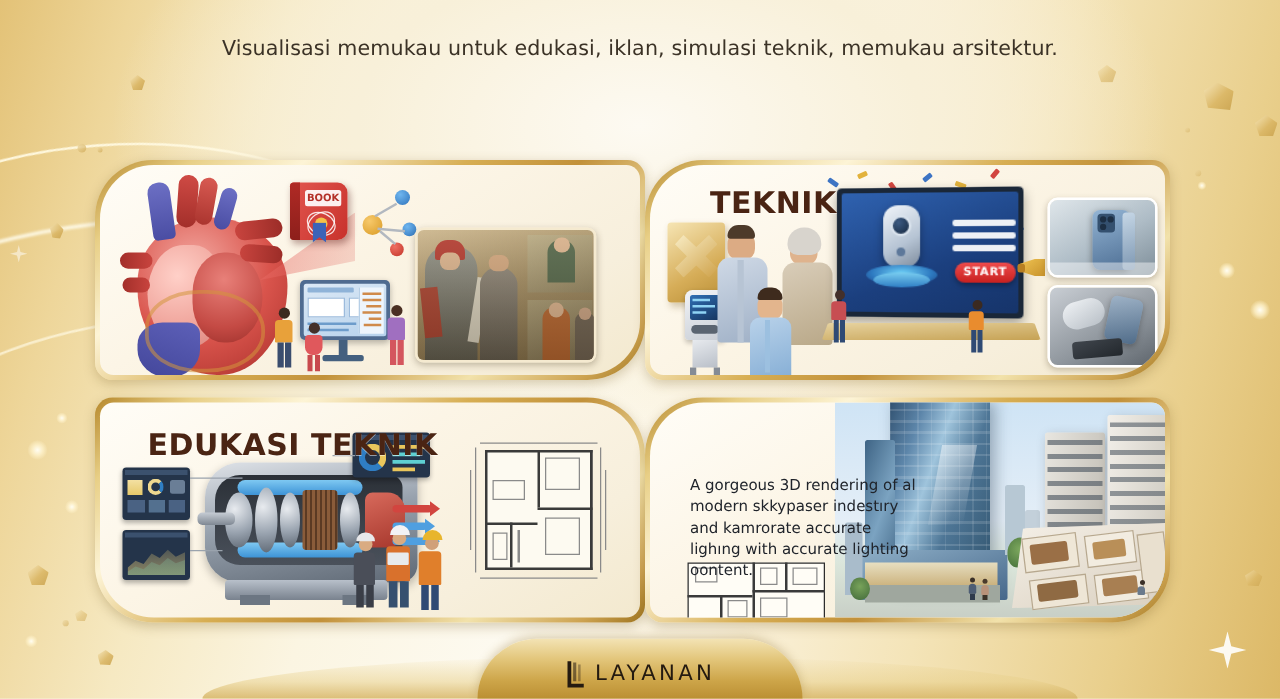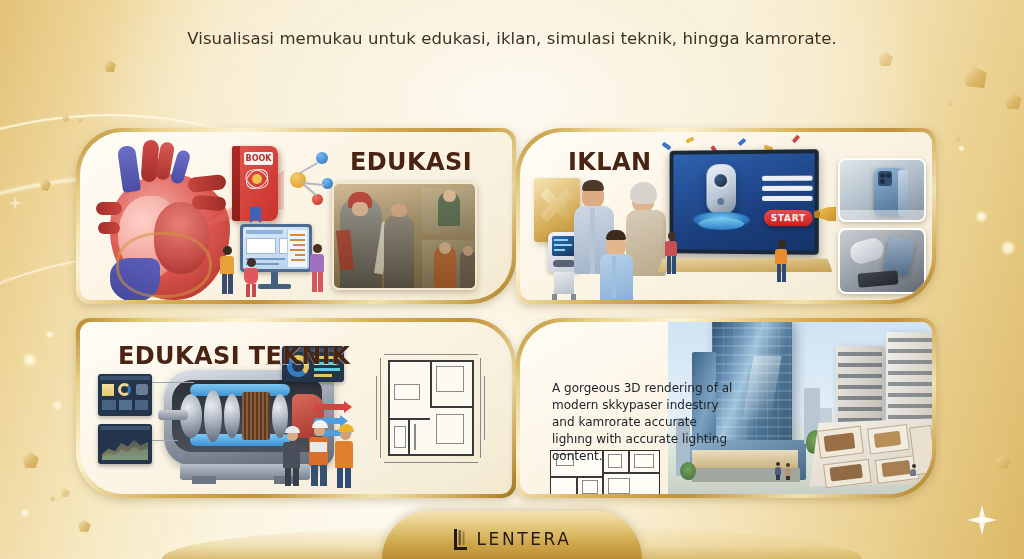--- a/index.html
+++ b/index.html
@@ -192,46 +192,45 @@
   <div class="dot" style="left:78px;top:118px;width:4px;height:4px;"></div>
   <div class="dot" style="left:948px;top:102px;width:4px;height:4px;opacity:.5;"></div>
   <div class="dot" style="left:956px;top:136px;width:5px;height:5px;opacity:.45;"></div>
   <div class="dot" style="left:50px;top:496px;width:5px;height:5px;opacity:.6;"></div>
 
   <div class="sparkle" style="left:967px;top:505px;width:30px;height:30px;opacity:.9;"></div>
   <div class="sparkle" style="left:8px;top:196px;width:14px;height:14px;opacity:.5;"></div>
 </div>
 
 <div class="header">
-  <div class="subtitle">Visualisasi memukau untuk edukasi, iklan, simulasi teknik, hingga kamrorate.</div>
+  <div class="subtitle">Visualisasi memukau untuk edukasi, iklan, simulasi teknik, memukau arsitektur.</div>
 </div>
 
 <div class="card-frame c1">
   <div class="card-inner">
-    <div class="card-title t1">EDUKASI</div>
 
     <div class="heart-wrap">
       <div class="hv" style="left:14px;top:34px;width:120px;height:126px;background:radial-gradient(circle at 38% 30%,#f3a8a0,#d9544c 52%,#a82f2a);border-radius:48% 52% 46% 54% / 42% 44% 58% 56%;"></div>
       <div class="hv" style="left:22px;top:56px;width:60px;height:82px;background:radial-gradient(circle at 40% 30%,#ffd0c8,#f0a59c 60%,#d9837a);border-radius:50% 40% 46% 54%;"></div>
       <div class="hv" style="left:58px;top:62px;width:56px;height:72px;background:radial-gradient(circle at 45% 30%,#e88079,#c44a44 65%,#9c302b);border-radius:45% 50% 50% 45%;"></div>
       <div class="art" style="left:24px;top:6px;width:18px;height:46px;background:linear-gradient(180deg,#6c6fc4,#4a4da3);border-radius:8px 8px 4px 4px;transform:rotate(-8deg);"></div>
       <div class="art" style="left:46px;top:0px;width:16px;height:42px;background:linear-gradient(180deg,#cf4a44,#a32f2a);border-radius:8px;transform:rotate(4deg);"></div>
       <div class="art" style="left:62px;top:2px;width:14px;height:38px;background:linear-gradient(180deg,#d85a52,#ab352f);border-radius:8px;transform:rotate(10deg);"></div>
       <div class="art" style="left:78px;top:10px;width:13px;height:34px;background:linear-gradient(180deg,#6c6fc4,#4a4da3);border-radius:7px;transform:rotate(16deg);"></div>
       <div class="art" style="left:92px;top:36px;width:38px;height:15px;background:linear-gradient(90deg,#c8443e,#9c2d28);border-radius:8px;transform:rotate(-6deg);"></div>
       <div class="art" style="left:96px;top:56px;width:34px;height:14px;background:linear-gradient(90deg,#c8443e,#9c2d28);border-radius:8px;transform:rotate(4deg);"></div>
       <div class="art" style="left:0px;top:62px;width:26px;height:13px;background:linear-gradient(90deg,#a32f2a,#c8443e);border-radius:8px;"></div>
       <div class="art" style="left:2px;top:82px;width:22px;height:12px;background:linear-gradient(90deg,#a32f2a,#c8443e);border-radius:8px;"></div>
       <div class="art" style="left:14px;top:118px;width:50px;height:44px;background:linear-gradient(200deg,#5d60b8,#43469a);border-radius:40% 20% 50% 50%;"></div>
       <div class="art" style="left:20px;top:92px;width:96px;height:66px;border:3px solid rgba(212,150,60,.55);border-radius:45% 48% 48% 45%;"></div>
     </div>
 
     <div class="art" style="left:128px;top:38px;width:76px;height:54px;background:linear-gradient(110deg,rgba(233,110,104,.55),rgba(214,72,66,.18));clip-path:polygon(100% 0,100% 72%,0 100%);"></div>
 
-    <div class="book" style="left:152px;top:14px;width:46px;height:75px;">
+    <div class="book" style="left:152px;top:14px;width:46px;height:46px;">
       <div class="book-spine"></div>
       <div style="position:absolute;left:12px;top:6px;right:5px;height:13px;background:rgba(255,255,255,.92);border-radius:2px;
            font-size:8px;font-weight:bold;color:#b33029;display:flex;align-items:center;justify-content:center;font-family:'DejaVu Sans',sans-serif;">BOOK</div>
       <div style="position:absolute;left:20px;top:28px;width:10px;height:10px;border-radius:50%;background:#f3c24a;"></div>
       <div style="position:absolute;left:13px;top:24px;width:24px;height:18px;border:1.5px solid rgba(255,255,255,.85);border-radius:50%;transform:rotate(25deg);"></div>
       <div style="position:absolute;left:13px;top:24px;width:24px;height:18px;border:1.5px solid rgba(255,255,255,.85);border-radius:50%;transform:rotate(-35deg);"></div>
       <div style="position:absolute;left:18px;bottom:-2px;width:11px;height:16px;background:#3c63b8;clip-path:polygon(0 0,100% 0,100% 100%,50% 74%,0 100%);"></div>
     </div>
 
     <div class="art" style="left:198px;top:18px;width:58px;height:58px;">
@@ -299,21 +298,21 @@
       <div style="position:absolute;left:105px;top:58px;width:12px;height:12px;background:#d8b08c;border-radius:6px;"></div>
       <div style="position:absolute;left:126px;top:66px;width:16px;height:38px;background:#6d6152;border-radius:7px 7px 0 0;"></div>
       <div style="position:absolute;left:129px;top:62px;width:10px;height:10px;background:#c9a284;border-radius:5px;"></div>
       <div style="position:absolute;inset:0;background:linear-gradient(180deg,rgba(255,245,215,.12),rgba(40,28,12,.25));"></div>
     </div>
   </div>
 </div>
 
 <div class="card-frame c2">
   <div class="card-inner">
-    <div class="card-title t2">IKLAN</div>
+    <div class="card-title t2">TEKNIK</div>
 
     <div class="art" style="left:14px;top:46px;width:46px;height:64px;background:linear-gradient(150deg,#f6e5b4,#d6ad58 60%,#b88d34);border-radius:3px;box-shadow:2px 3px 6px rgba(120,90,30,.3);"></div>
     <div class="art" style="left:20px;top:56px;width:34px;height:34px;background:linear-gradient(140deg,#f8ecc4,#cfa24a);clip-path:polygon(50% 28%,80% 0,100% 22%,72% 50%,100% 78%,80% 100%,50% 72%,20% 100%,0 78%,28% 50%,0 22%,20% 0);"></div>
 
     <div class="art" style="left:26px;top:100px;width:36px;height:70px;">
       <div style="position:absolute;left:2px;top:0;width:32px;height:40px;background:linear-gradient(160deg,#f2f4f7,#c9ced6);border-radius:6px 6px 3px 3px;box-shadow:0 2px 4px rgba(0,0,0,.22);"></div>
       <div style="position:absolute;left:6px;top:4px;width:24px;height:20px;background:linear-gradient(150deg,#2f6fb5,#16355f);border-radius:2px;"></div>
       <div style="position:absolute;left:8px;top:7px;width:14px;height:2px;background:#8fd4f5;"></div>
       <div style="position:absolute;left:8px;top:12px;width:18px;height:2px;background:#8fd4f5;"></div>
       <div style="position:absolute;left:8px;top:17px;width:11px;height:2px;background:#8fd4f5;"></div>
@@ -582,14 +581,14 @@
 
 <div class="footer-glow"></div>
 <div class="footer-band">
   <span style="display:inline-block;width:17px;height:23px;position:relative;">
     <svg viewBox="0 0 17 23" width="17" height="23" aria-hidden="true">
       <path d="M2 1 L5 1 L5 19 L15 19 L15 22 L2 22 Z" fill="#241a10"></path>
       <path d="M6.5 2 L9 2 L9 17 L6.5 17 Z" fill="#241a10" opacity="0.55"></path>
       <path d="M10.5 3.5 L12.5 3.5 L12.5 17 L10.5 17 Z" fill="#241a10" opacity="0.35"></path>
     </svg>
   </span>
-  <span class="brand-name">LENTERA</span>
+  <span class="brand-name">LAYANAN</span>
 </div>
 
 </body></html>

